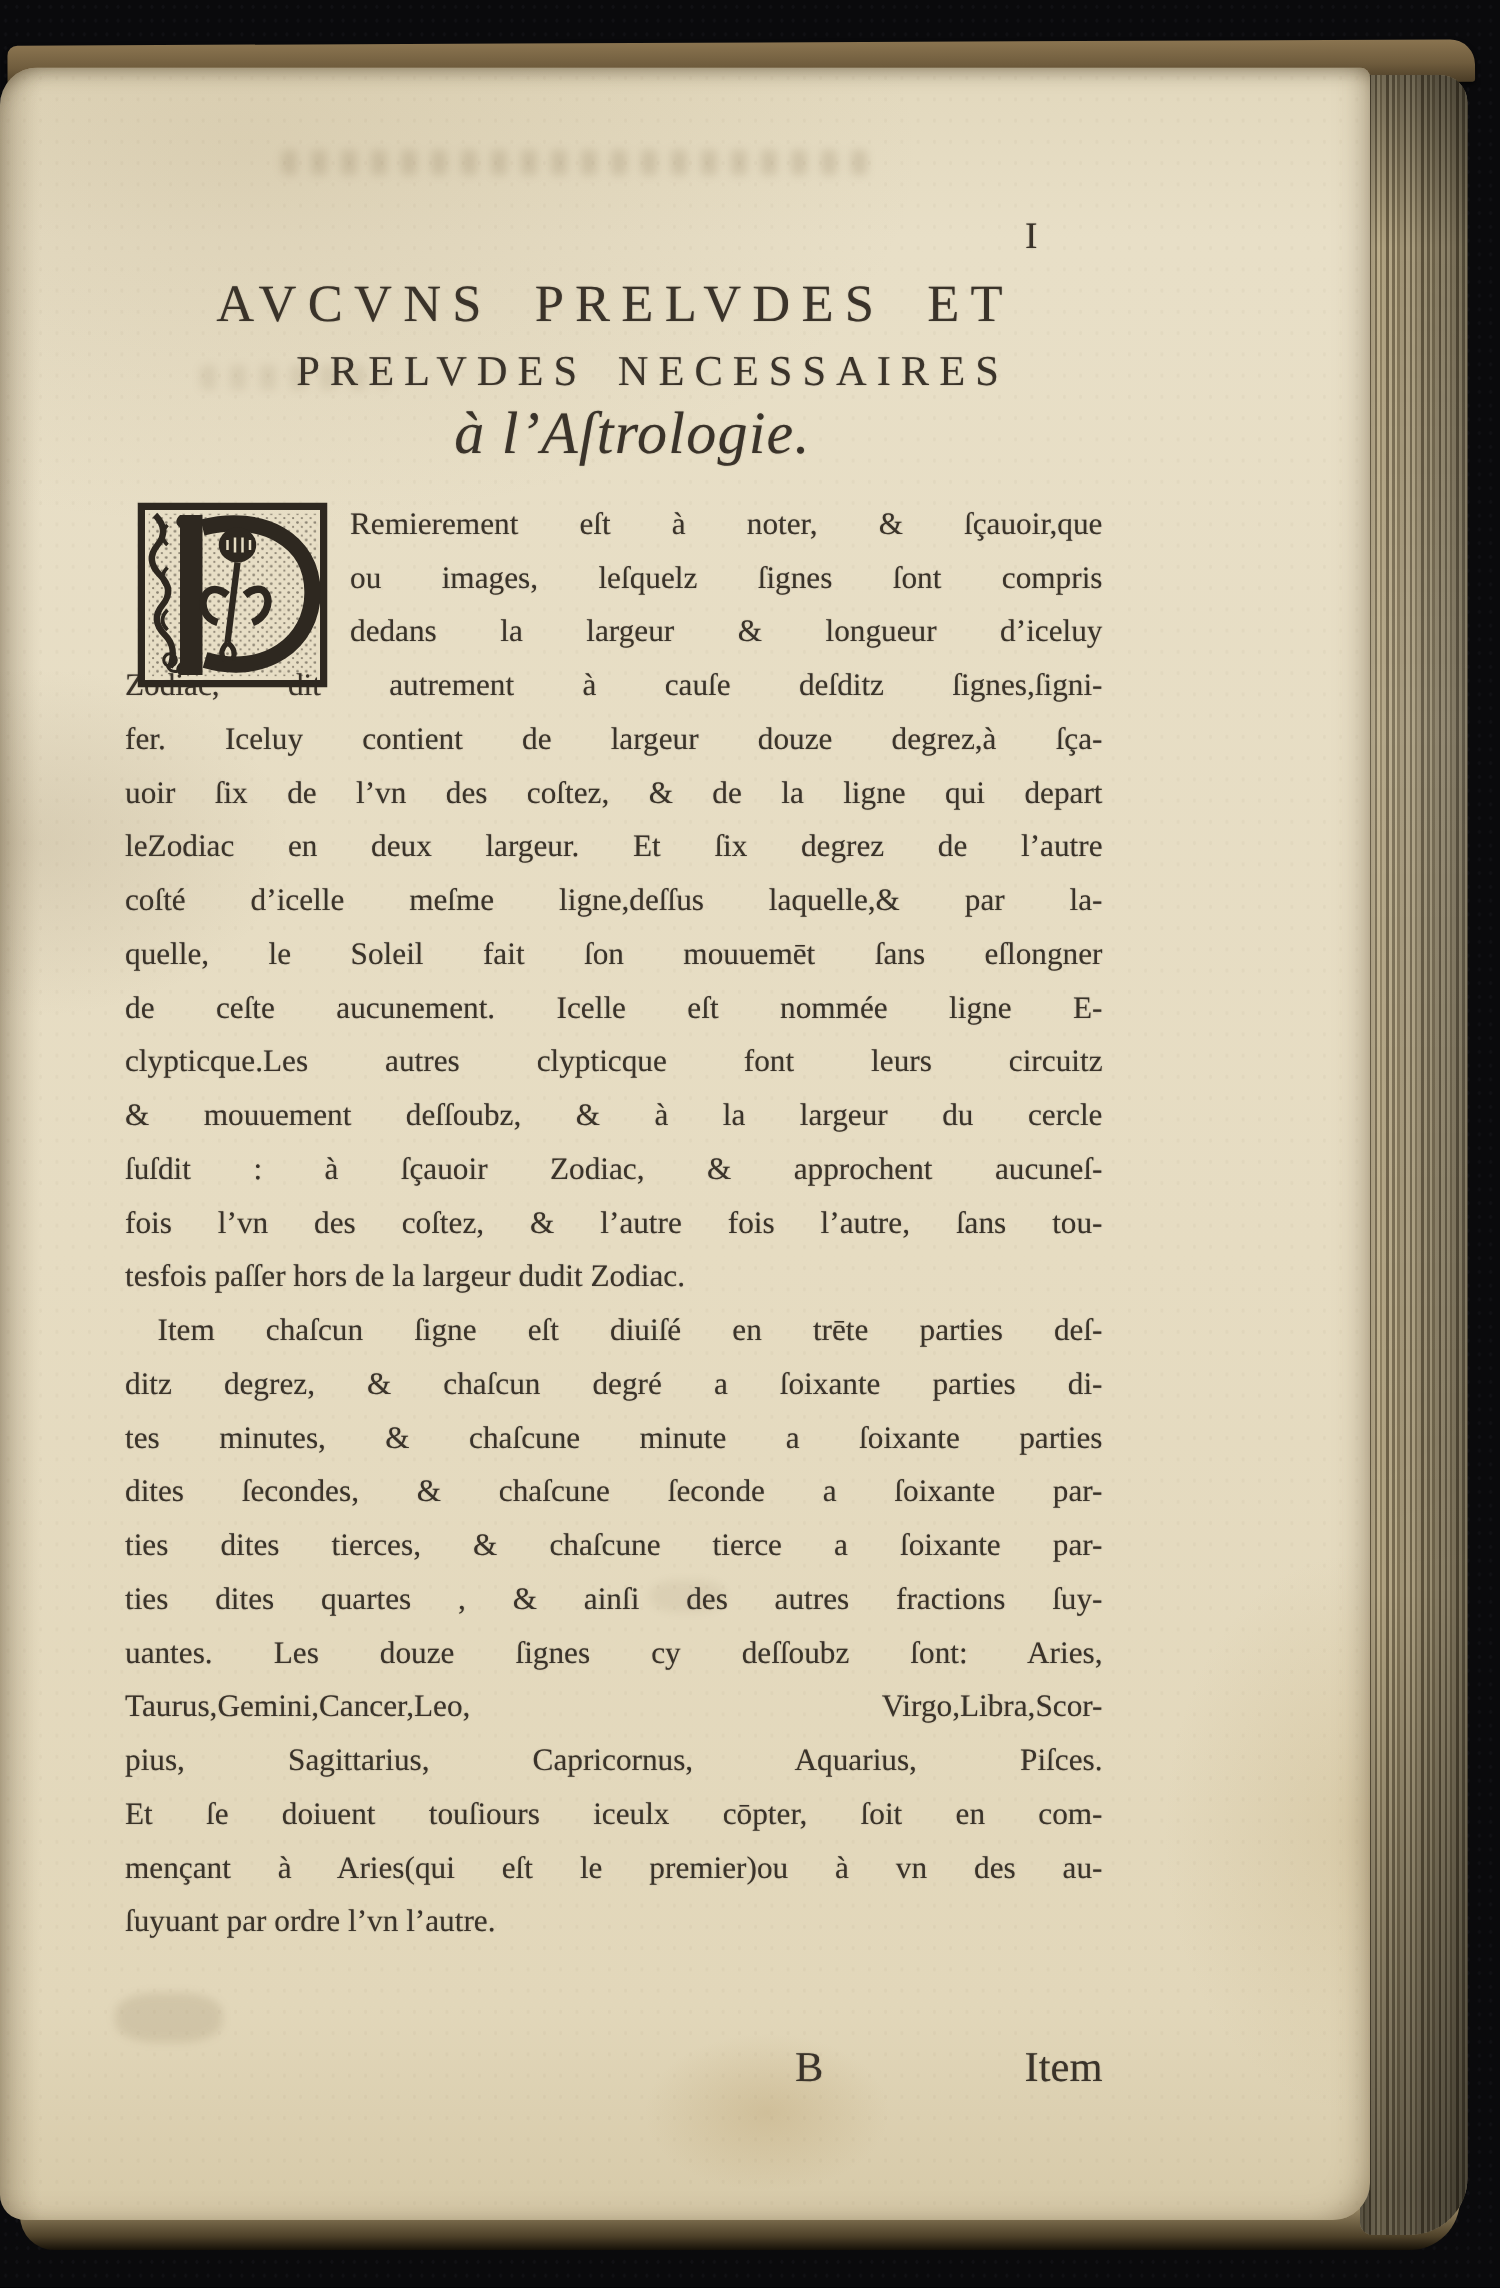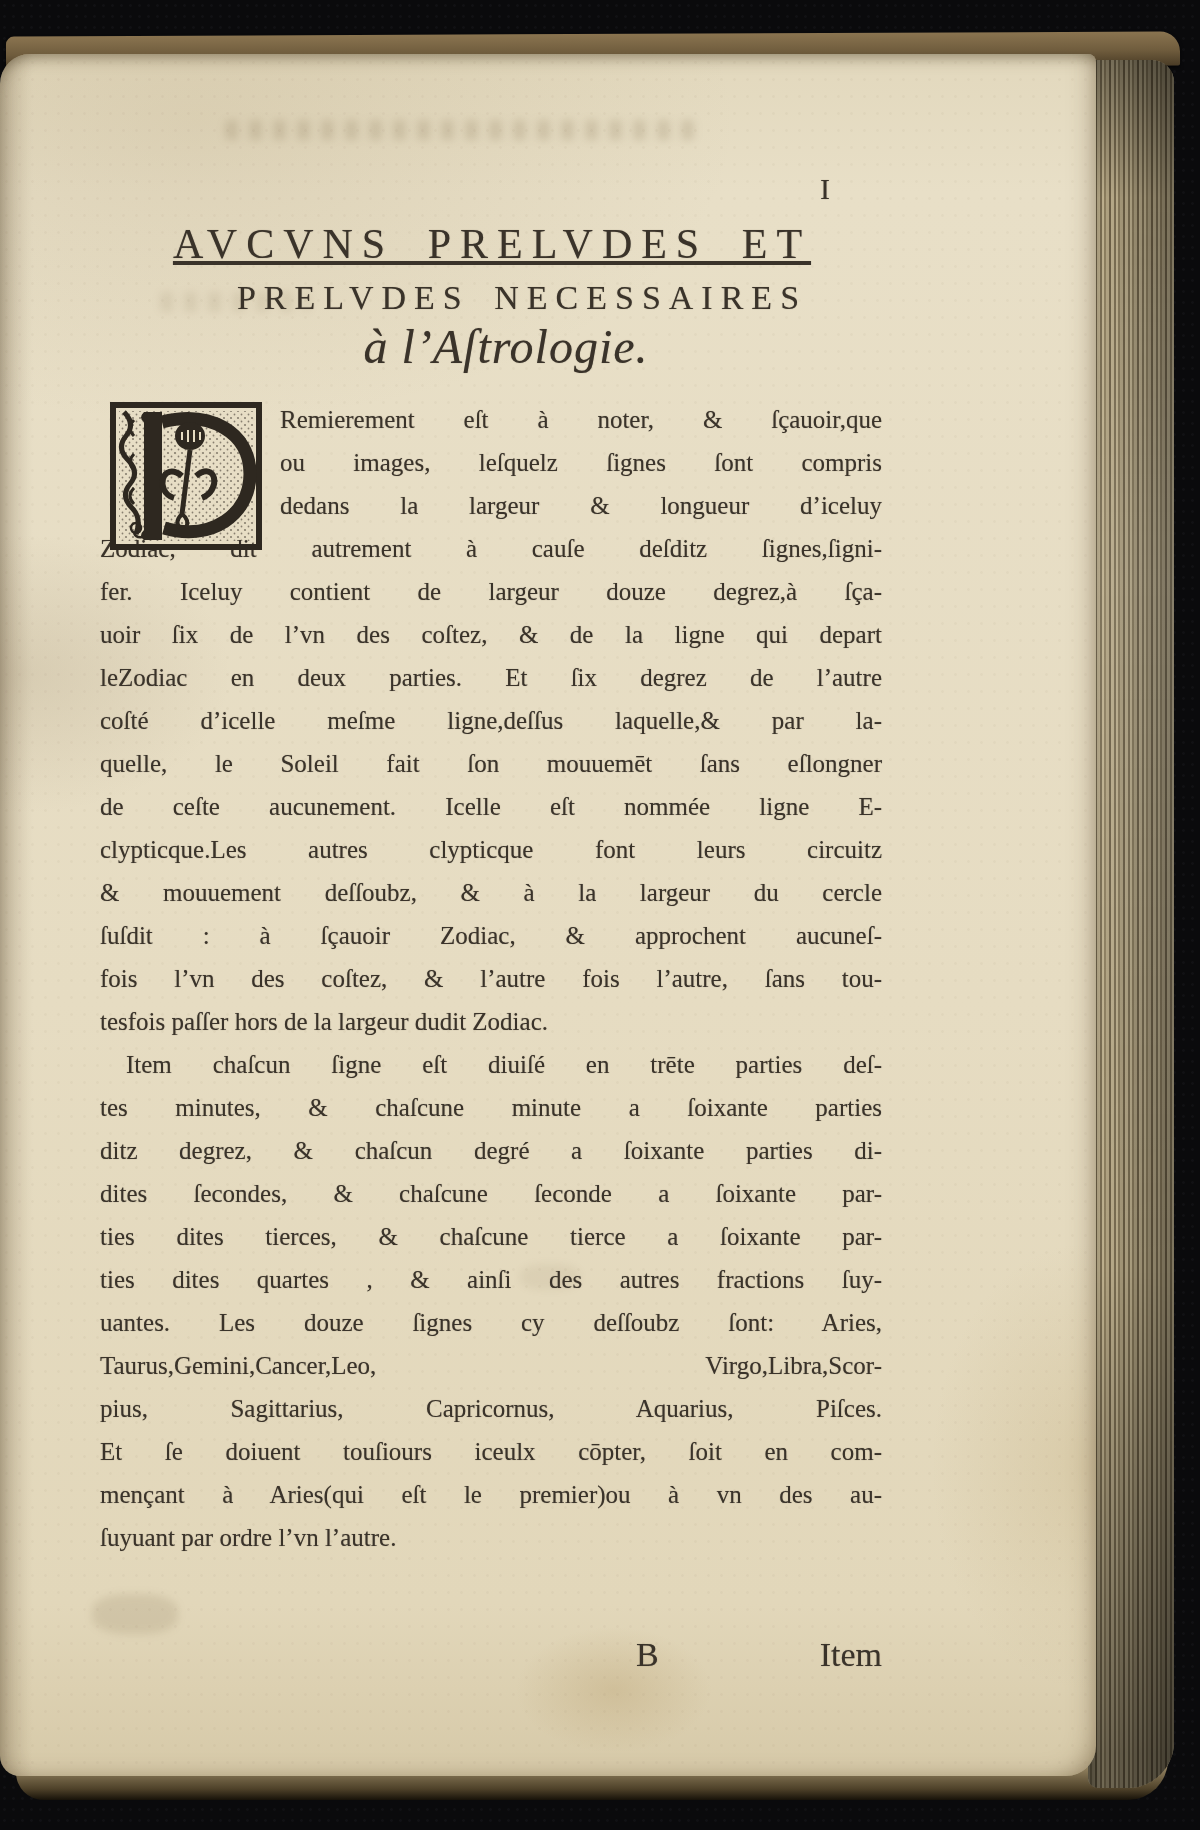--- a/index.html
+++ b/index.html
@@ -43,21 +43,21 @@
         background-size:13px 17px;}
   
   .ghost{position:absolute;filter:blur(4px);opacity:.55;pointer-events:none;}
   .ghost-row{height:20px;background:repeating-linear-gradient(90deg,
         rgba(120,100,68,.34) 0 13px, rgba(120,100,68,0) 13px 24px);border-radius:4px;}
   .ghost-blob{background:rgba(120,100,68,.28);border-radius:40%;}
   
   .ink{color:#3a332a;text-shadow:0 0 1px rgba(58,48,40,.45);}
   .folio{position:absolute;left:820px;top:118px;font-size:30px;letter-spacing:1px;}
   .heading{position:absolute;left:100px;top:166px;width:784px;text-align:center;}
-  .h1{font-size:42px;letter-spacing:9px;word-spacing:14px;white-space:nowrap;text-decoration:underline;}
+  .h1{font-size:42px;letter-spacing:9px;word-spacing:14px;white-space:nowrap;}
   .h2{font-size:34px;letter-spacing:8px;word-spacing:8px;margin-top:11px;transform:translateX(30px);white-space:nowrap;}
   .h3{font-size:48px;font-style:italic;letter-spacing:1px;margin-top:2px;transform:translateX(14px);}
   .bodytext{position:absolute;left:100px;top:344px;width:782px;font-size:25px;}
   .ln{height:43px;line-height:43px;text-align:justify;text-align-last:justify;white-space:nowrap;}
   .ln.wrap{margin-left:180px;}
   .ln.noj{text-align:left;text-align-last:left;}
   .ln.ind{text-indent:26px;}
   .dropcap{position:absolute;left:10px;top:4px;width:152px;height:148px;}
   .sig{position:absolute;left:100px;top:1582px;width:784px;height:46px;font-size:34px;}
   .sig .mark{position:absolute;left:536px;}
@@ -118,33 +118,33 @@
         <path d="M24,131 q2,5 8,4" fill="none" stroke="#2e2820" stroke-width="2.5"></path>
       </svg>
       <span class="sr">P</span>
 
       <div class="ln wrap">Remierement eſt à noter, &amp; ſçauoir,que</div>
       <div class="ln wrap">ou images, leſquelz ſignes ſont compris</div>
       <div class="ln wrap">dedans la largeur &amp; longueur d’iceluy</div>
       <div class="ln">Zodiac, dit autrement à cauſe deſditz ſignes,ſigni-</div>
       <div class="ln">fer. Iceluy contient de largeur douze degrez,à ſça-</div>
       <div class="ln">uoir ſix de l’vn des coſtez, &amp; de la ligne qui depart</div>
-      <div class="ln">leZodiac en deux parties. Et ſix degrez de l’autre</div>
+      <div class="ln">leZodiac en deux largeur. Et ſix degrez de l’autre</div>
       <div class="ln">coſté d’icelle meſme ligne,deſſus laquelle,&amp; par la-</div>
       <div class="ln">quelle, le Soleil fait ſon mouuemēt ſans eſlongner</div>
       <div class="ln">de ceſte aucunement. Icelle eſt nommée ligne E-</div>
       <div class="ln">clypticque.Les autres clypticque font leurs circuitz</div>
       <div class="ln">&amp; mouuement deſſoubz, &amp; à la largeur du cercle</div>
       <div class="ln">ſuſdit : à ſçauoir Zodiac, &amp; approchent aucuneſ-</div>
       <div class="ln">fois l’vn des coſtez, &amp; l’autre fois l’autre, ſans tou-</div>
       <div class="ln noj">tesfois paſſer hors de la largeur dudit Zodiac.</div>
 
       <div class="ln ind">Item chaſcun ſigne eſt diuiſé en trēte parties deſ-</div>
+      <div class="ln">ditz degrez, &amp; chaſcun degré a ſoixante parties di-</div>
       <div class="ln">tes minutes, &amp; chaſcune minute a ſoixante parties</div>
-      <div class="ln">ditz degrez, &amp; chaſcun degré a ſoixante parties di-</div>
       <div class="ln">dites ſecondes, &amp; chaſcune ſeconde a ſoixante par-</div>
       <div class="ln">ties dites tierces, &amp; chaſcune tierce a ſoixante par-</div>
       <div class="ln">ties dites quartes , &amp; ainſi des autres fractions ſuy-</div>
       <div class="ln">uantes. Les douze ſignes cy deſſoubz ſont: Aries,</div>
       <div class="ln">Taurus,Gemini,Cancer,Leo, Virgo,Libra,Scor-</div>
       <div class="ln">pius, Sagittarius, Capricornus, Aquarius, Piſces.</div>
       <div class="ln">Et ſe doiuent touſiours iceulx cōpter, ſoit en com-</div>
       <div class="ln">mençant à Aries(qui eſt le premier)ou à vn des au-</div>
       <div class="ln noj">ſuyuant par ordre l’vn l’autre.</div>
     </div>

